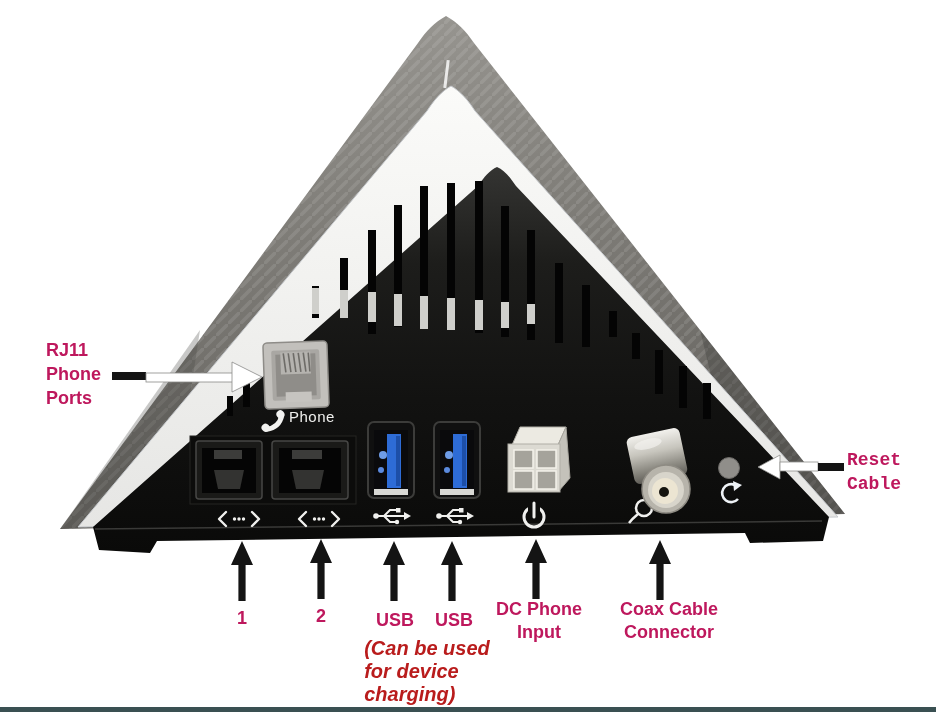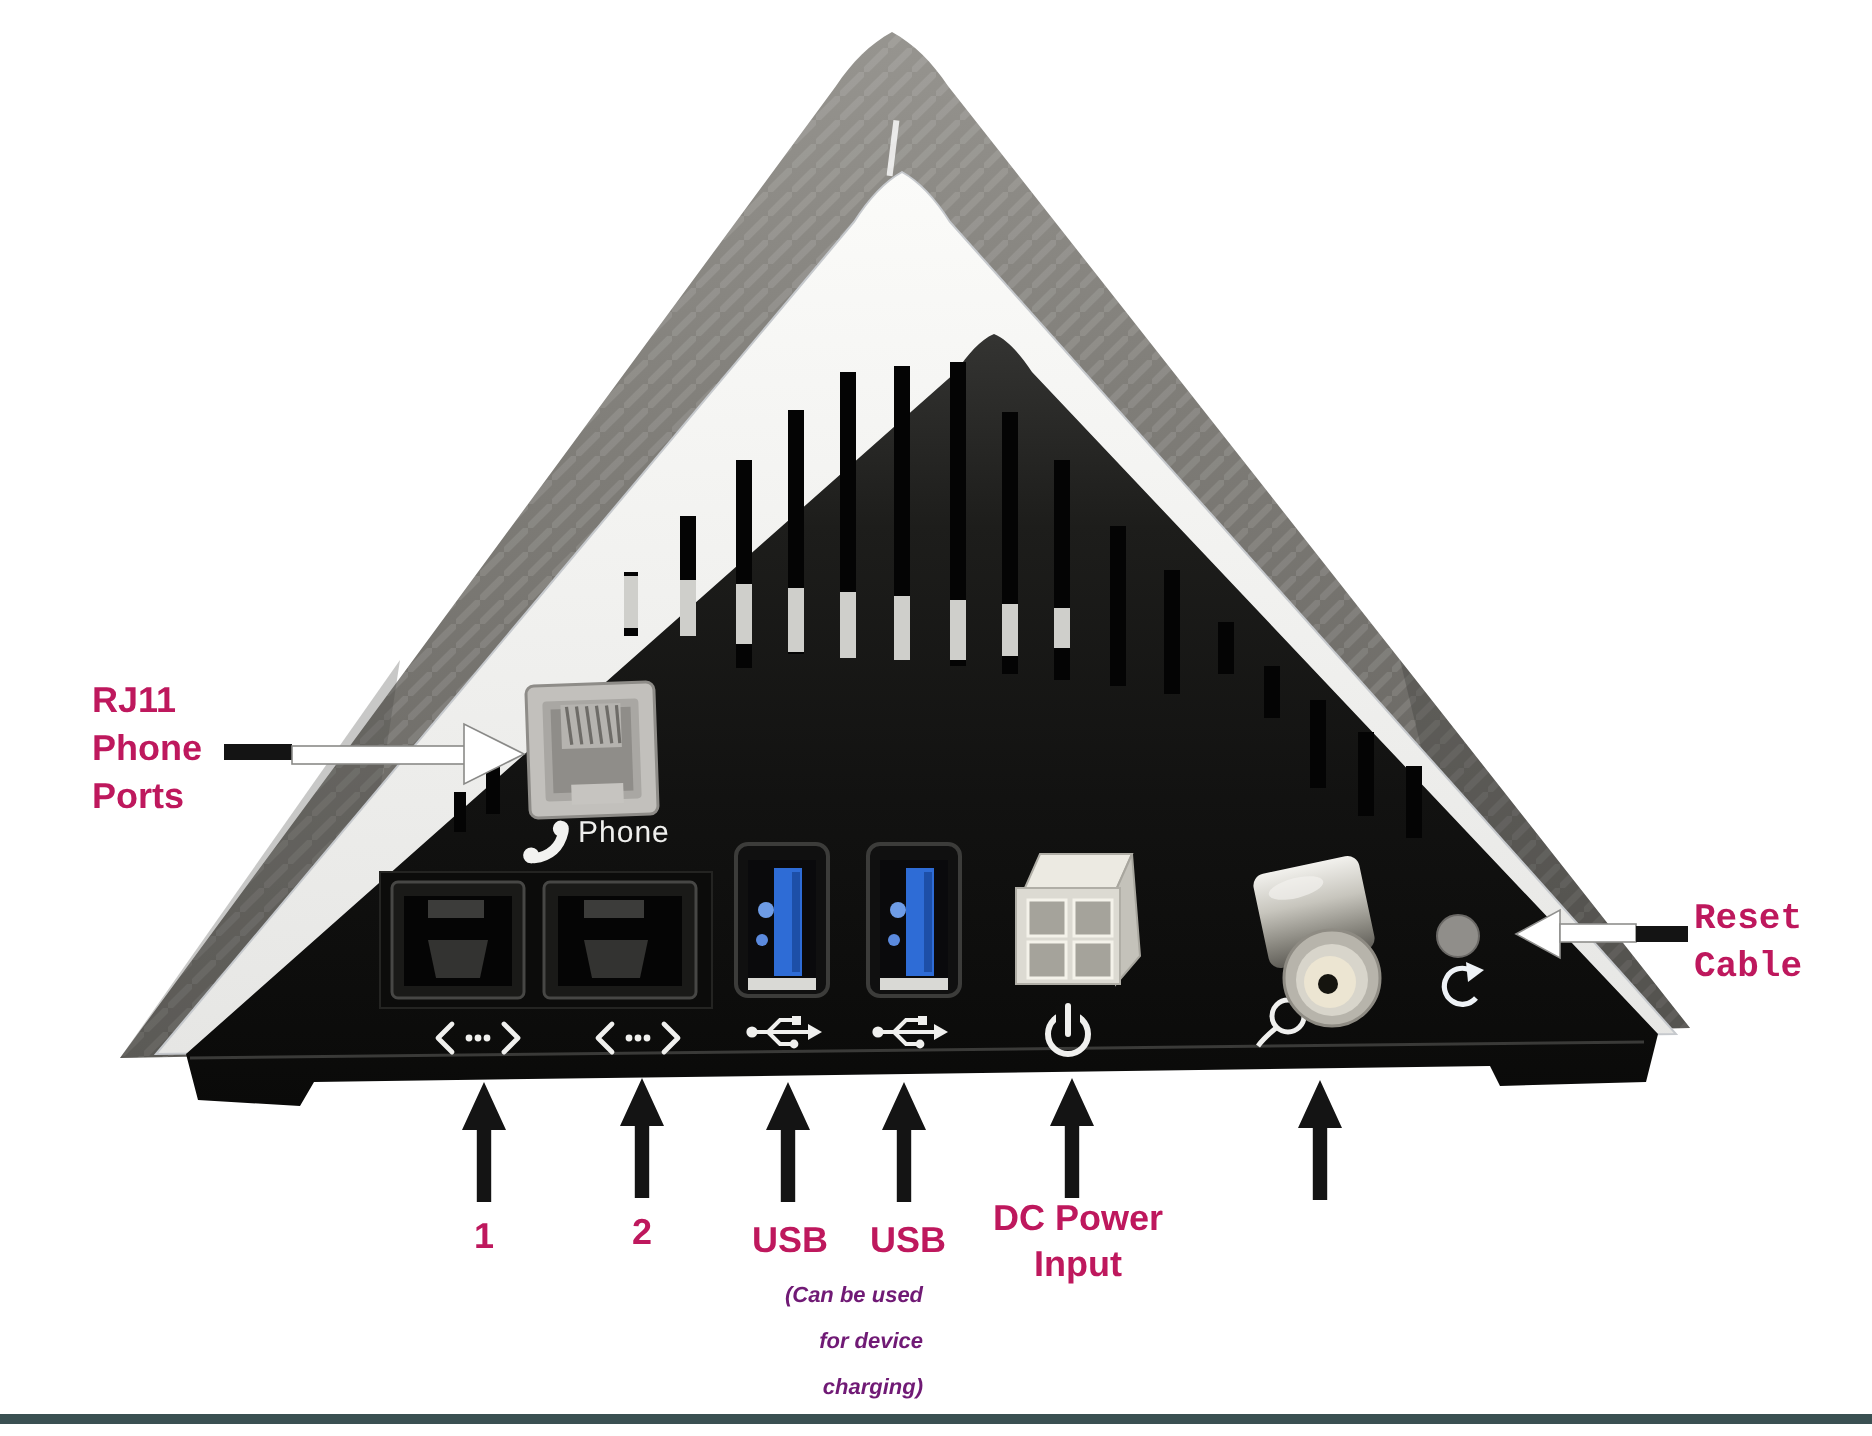--- a/index.html
+++ b/index.html
@@ -3,22 +3,22 @@
 <meta charset="utf-8">
 <style>
   html,body{margin:0;padding:0;background:#ffffff;}
   .stage{
     position:relative;width:936px;height:718px;overflow:hidden;background:#ffffff;
     font-family:"Liberation Sans",sans-serif;
   }
   .stage svg{position:absolute;left:0;top:0;}
   .lbl{position:absolute;color:#be185d;font-weight:700;font-size:18px;line-height:24px;white-space:nowrap;}
   .lbl.center{transform:translateX(-50%);text-align:center;}
-  .note{position:absolute;color:#701a75;font-style:italic;font-weight:700;font-size:11px;line-height:23px;
-        transform:translateX(-50%);text-align:right;white-space:nowrap;}
+  .note{position:absolute;color:#b91c1c;font-style:italic;font-weight:700;font-size:20px;line-height:23px;
+        transform:translateX(-50%);text-align:left;white-space:nowrap;}
   .phone-txt{position:absolute;color:#efefed;font-weight:400;font-size:15px;letter-spacing:.5px;}
   .num{font-size:18px;}
   .footer-bar{position:absolute;left:0;top:707px;width:936px;height:5px;background:#3a5052;}
 </style>
 </head>
 <body>
 
 <div class="stage">
 
   <svg width="936" height="718" viewBox="0 0 936 718">
@@ -263,19 +263,23 @@
   <div class="lbl center" style="left:395px;top:608px;">USB</div>
   <div class="lbl center" style="left:454px;top:608px;">USB</div>
 
   <div class="note" style="left:427px;top:637px;">
     <div>(Can be used</div>
     <div>for device</div>
     <div>charging)</div>
   </div>
 
   <div class="lbl center" style="left:539px;top:598px;line-height:23px;">
-    <div>DC Power</div>
+    <div>DC Phone</div>
     <div>Input</div>
   </div>
 
+  <div class="lbl center" style="left:669px;top:598px;line-height:23px;">
+    <div>Coax Cable</div>
+    <div>Connector</div>
+  </div>
 
   <div class="footer-bar"></div>
 </div>
 
 </body></html>

